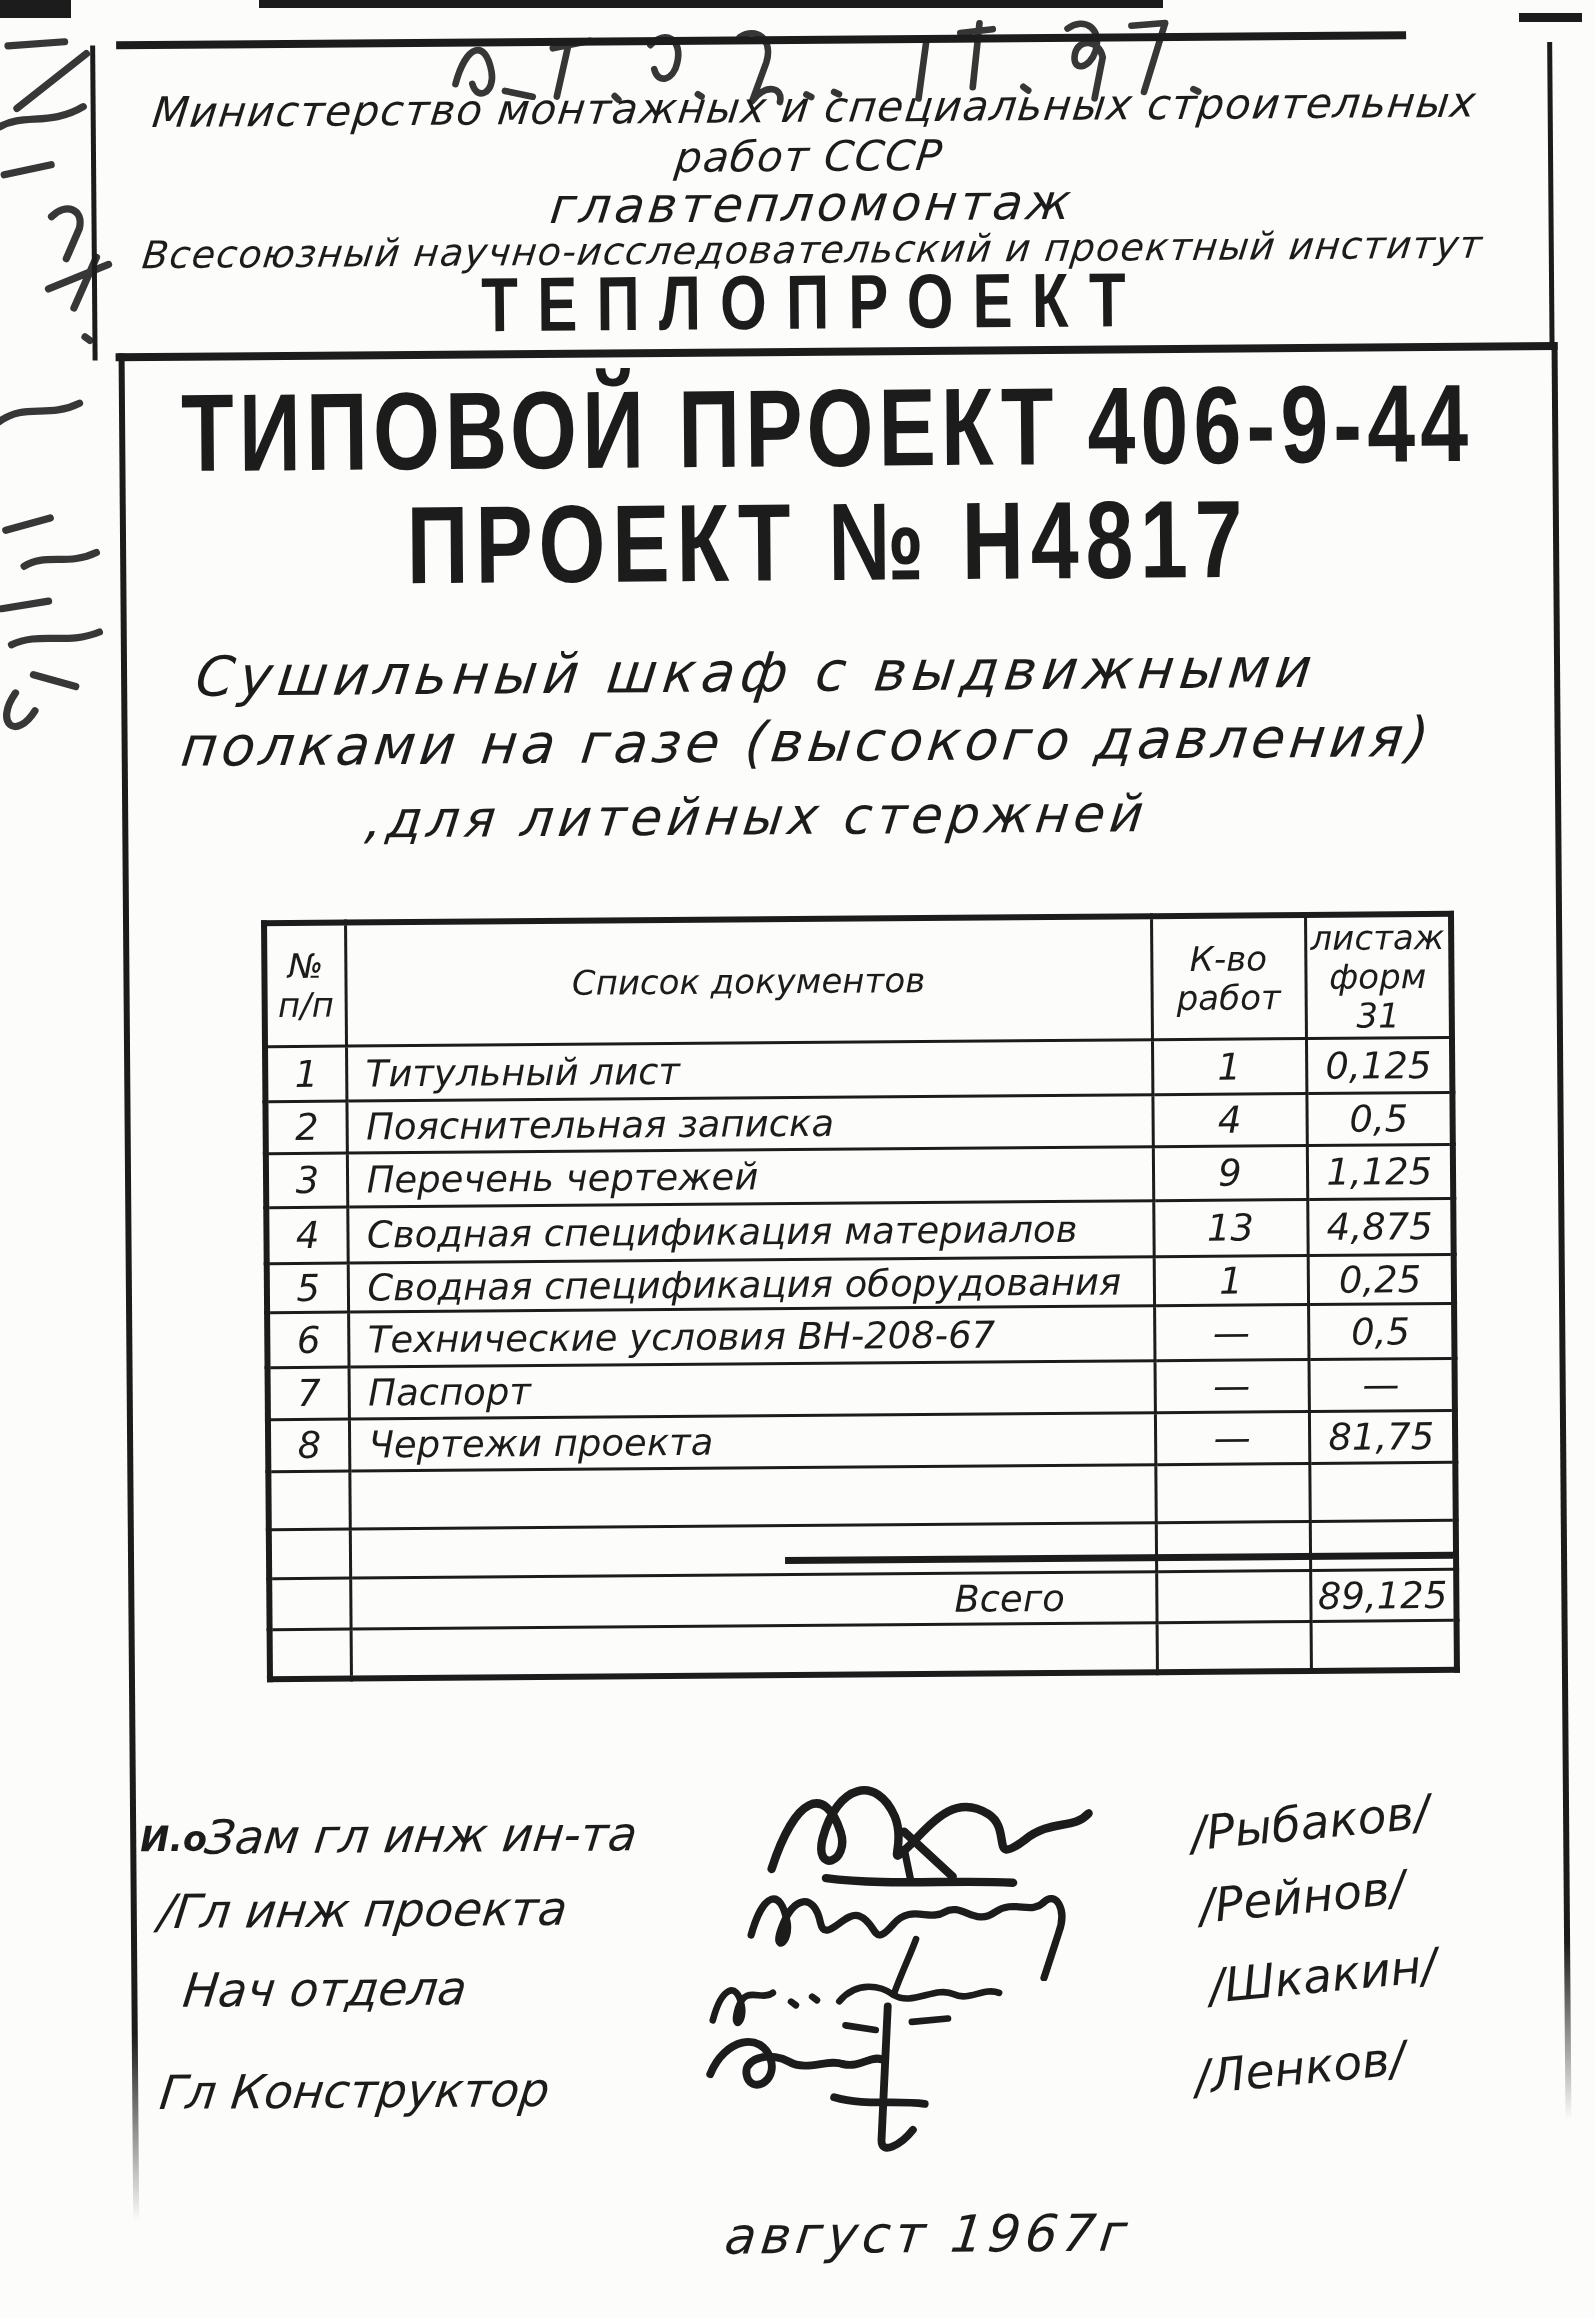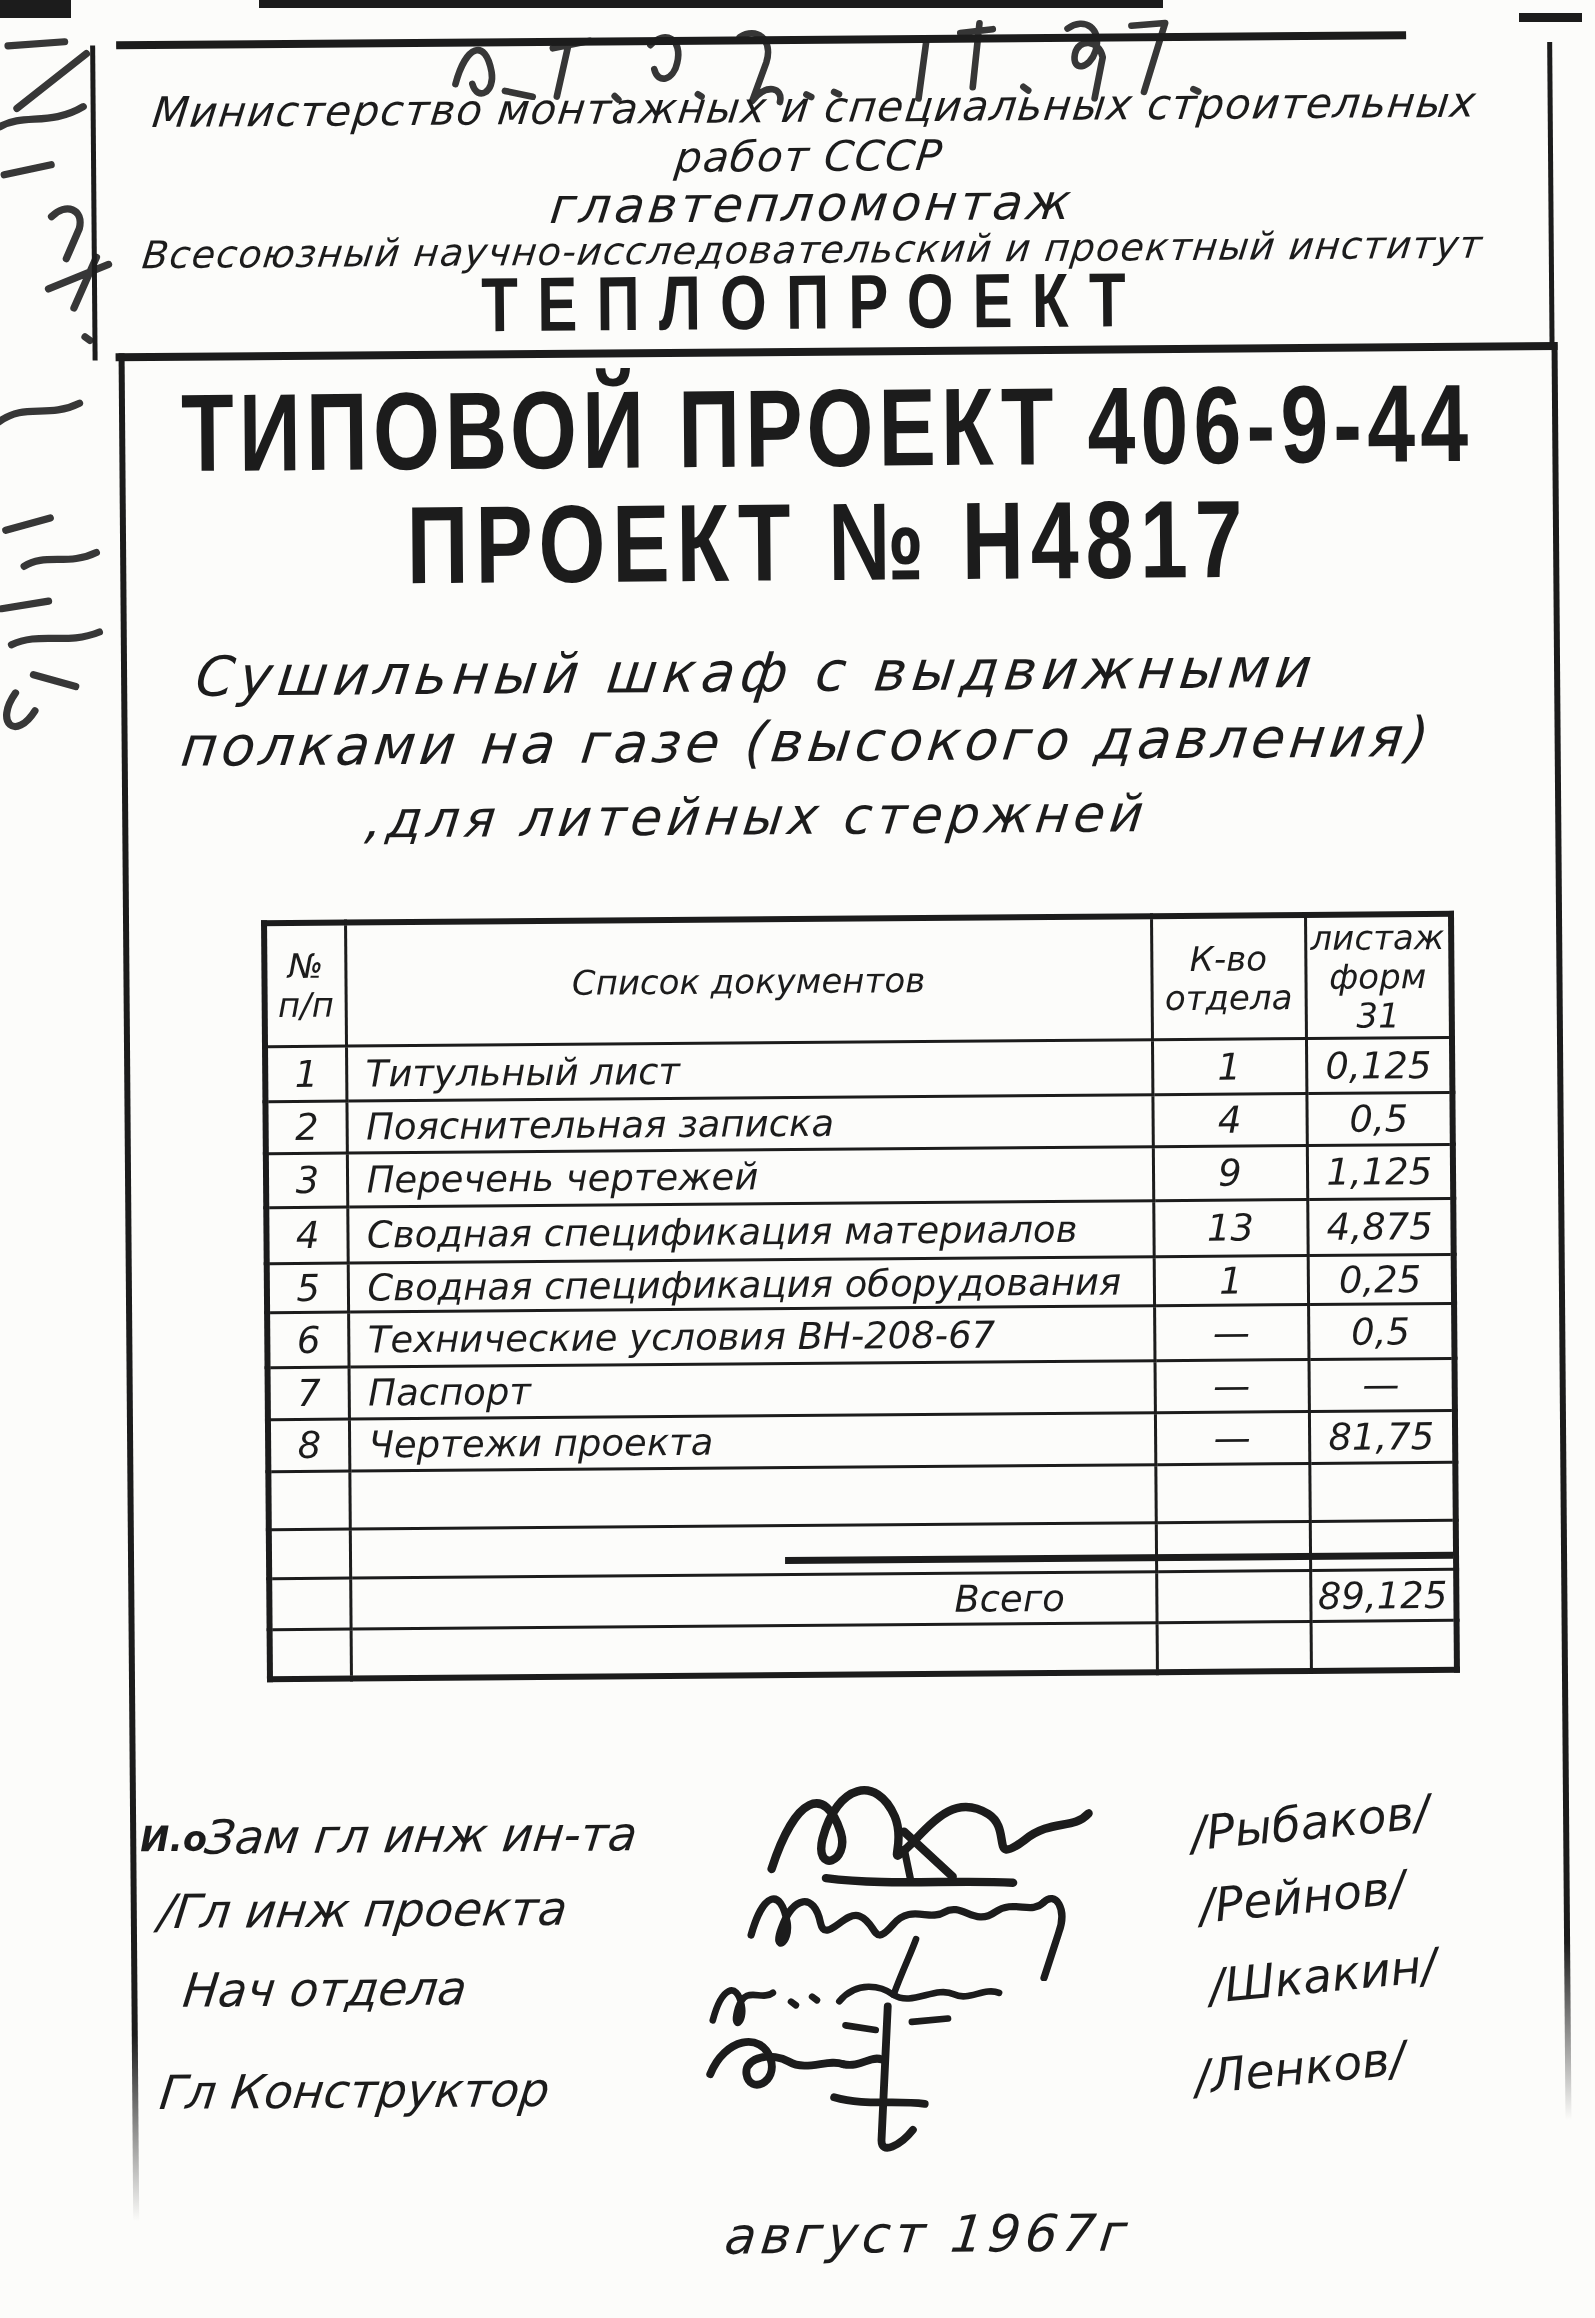--- a/index.html
+++ b/index.html
@@ -131,21 +131,21 @@
           <col style="width:806px">
           <col style="width:154px">
           <col style="width:146px">
       </colgroup>
       <tbody>
           <tr style="height:113px">
         <td class="hdr">№
 п/п</td>
         <td class="hdr">Список документов</td>
         <td class="hdr">К-во
-отдела</td>
+работ</td>
         <td class="hdr">листаж
 форм 31</td>
       </tr>
       <tr style="height:55px">
         <td class="num-cell">1</td>
         <td class="doc-cell">Титульный лист</td>
         <td class="val-cell">1</td>
         <td class="val-cell">0,125</td>
       </tr>
       <tr style="height:52px">

